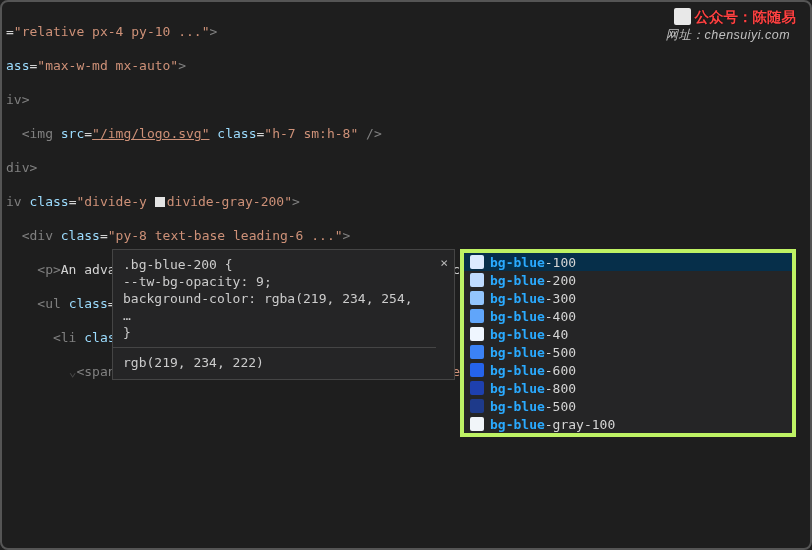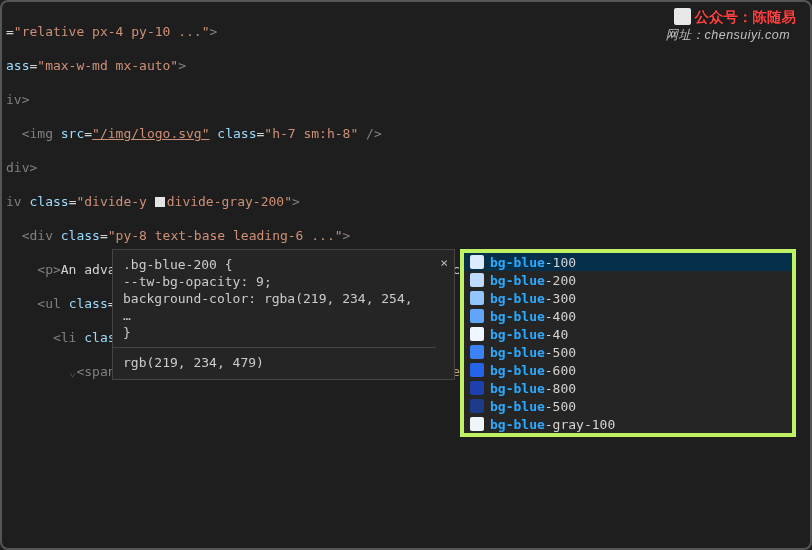--- a/index.html
+++ b/index.html
@@ -147,21 +147,21 @@
 
 </div>
 
 <div class="hover">
   <span class="x">×</span>
   <div>.bg-blue-200 {</div>
   <div>  --tw-bg-opacity: 9;</div>
   <div>  background-color: rgba(219, 234, 254, …</div>
   <div>}</div>
   <hr>
-  <div>rgb(219, 234, 479)</div>
+  <div>rgb(219, 234, 222)</div>
 </div>
 
 <div class="suggest" id="suggest">
     <div class="srow sel">
       <span class="sw" style="background: rgb(219, 234, 254);"></span>
       <span class="lbl"><span class="match">bg-blue</span><span class="rest">-100</span></span>
     </div>
     <div class="srow">
       <span class="sw" style="background: rgb(191, 219, 254);"></span>
       <span class="lbl"><span class="match">bg-blue</span><span class="rest">-200</span></span>

